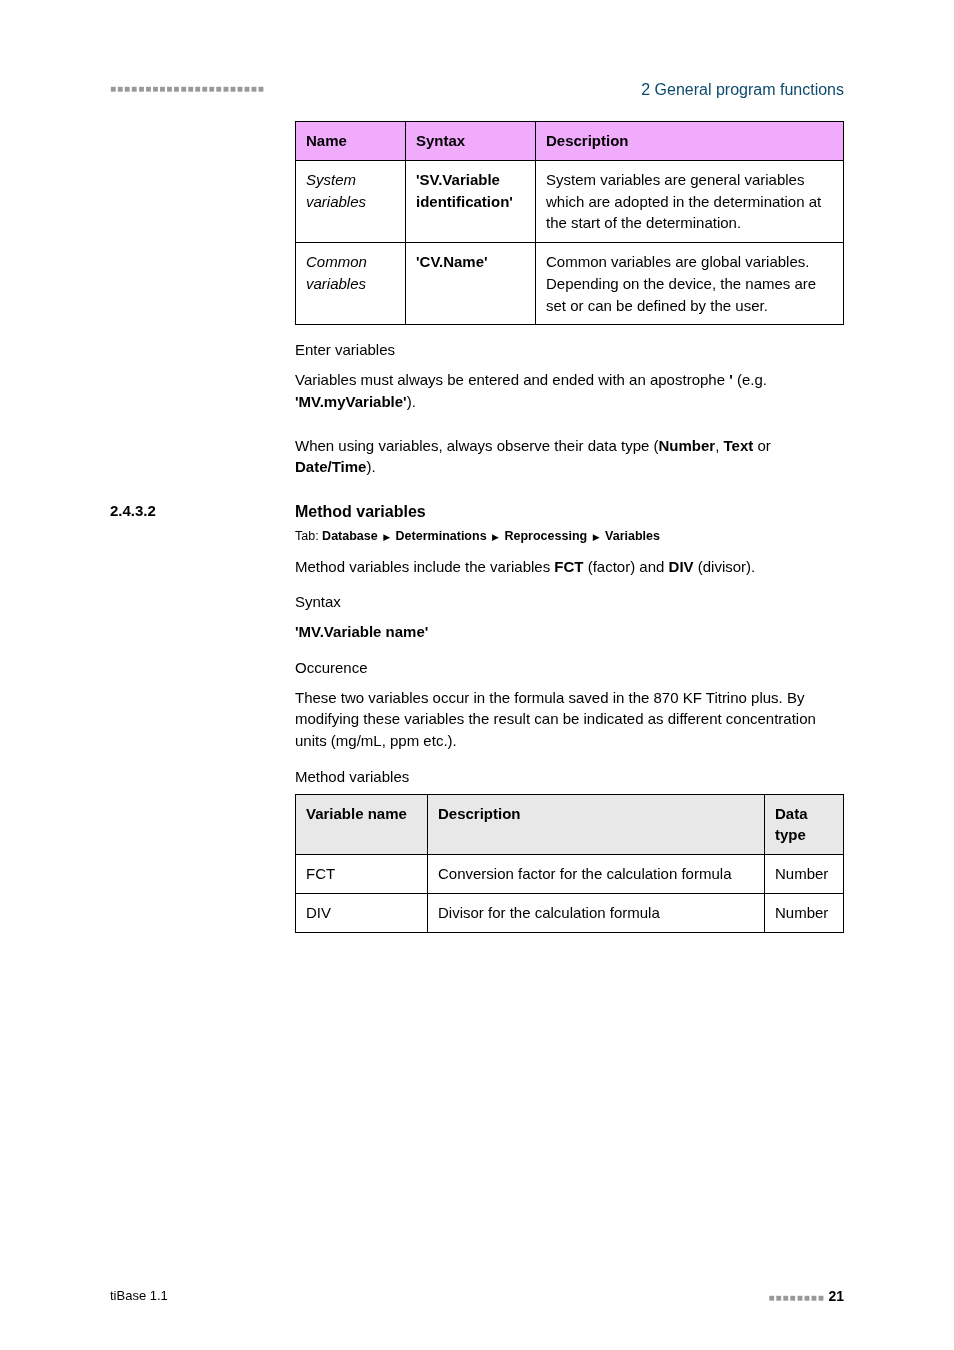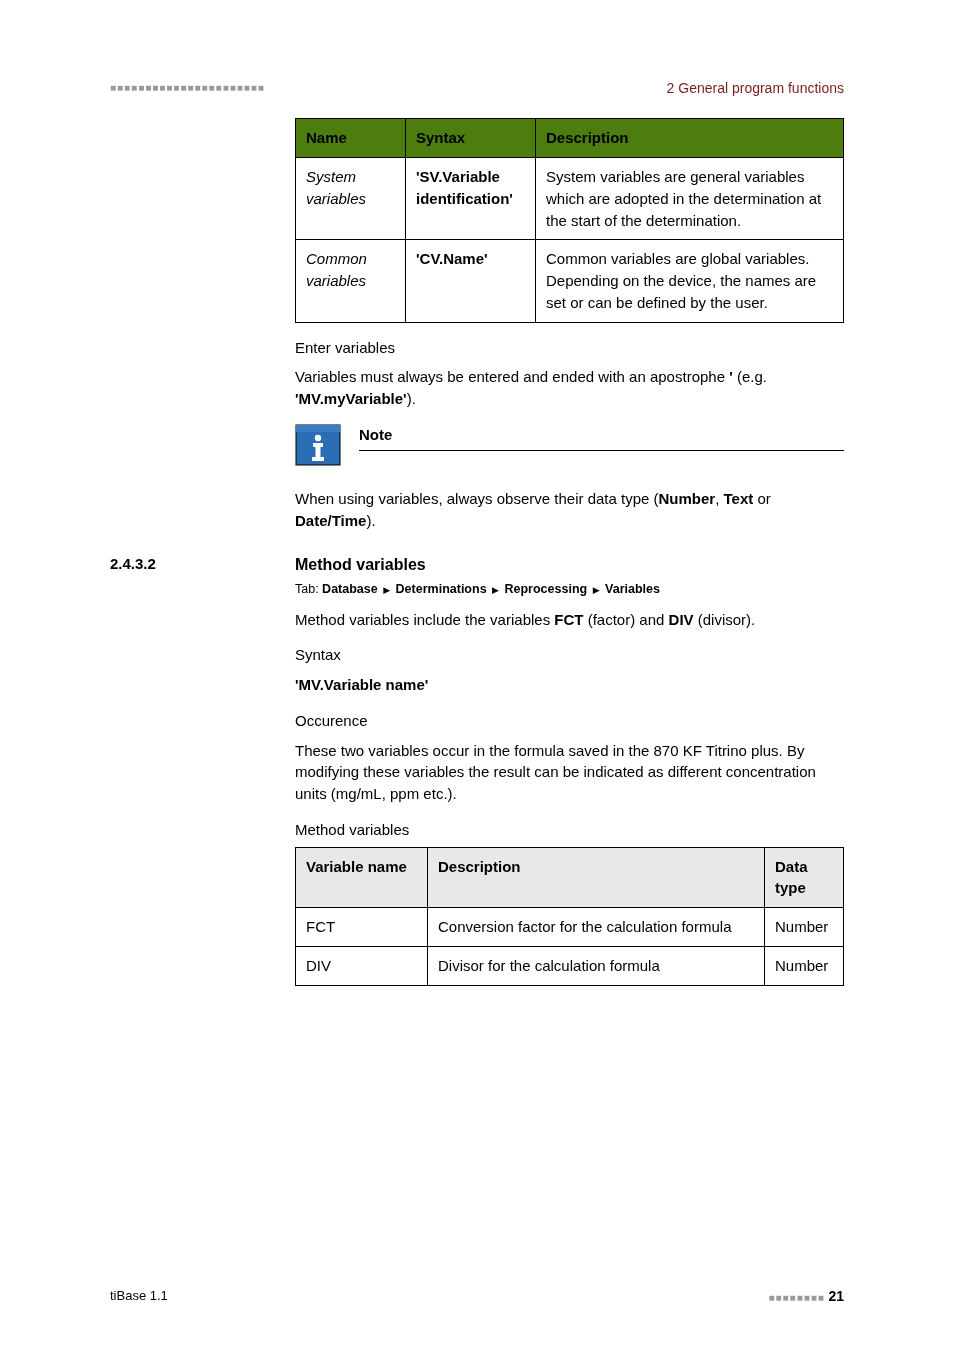--- a/index.html
+++ b/index.html
@@ -18,21 +18,21 @@
     position: relative;
   }
   .top-row {
     display: flex;
     justify-content: space-between;
     align-items: center;
     margin-bottom: 20px;
   }
   .dots-long { letter-spacing: 1px; color: #999; font-size: 10px; }
   .dots-short { letter-spacing: 1px; color: #999; font-size: 10px; }
-  .hdr-right { font-size: 14px; color: #7f1d1d; }
+  .hdr-right { font-size: 16px; color: #0c4a6e; }
   .content { margin-left: 185px; }
   .tab-line { font-size: 12.5px; margin: 2px 0 10px 0; }
   .tab-line .tab-label { font-weight: normal; }
   .tab-line b { font-weight: bold; }
   .tri { font-size: 9px; vertical-align: middle; padding: 0 2px; }
   p { margin: 8px 0; }
   .sub-heading { font-weight: normal; margin: 14px 0 4px 0; font-size: 15px; }
   table.data {
     border-collapse: collapse;
     width: 100%;
@@ -40,21 +40,21 @@
   }
   table.data th, table.data td {
     border: 1px solid #000;
     padding: 8px 10px;
     vertical-align: top;
     text-align: left;
     font-size: 15px;
   }
   table.data th {
     font-weight: bold;
-    background: #4d7c0f;
+    background: #f0abfc;
   }
   table.data th.shaded { background: #e8e8e8; }
   .italic { font-style: italic; }
   .note-block {
     margin: 14px 0 18px 0;
   }
   .note-head {
     display: flex;
     align-items: flex-start;
     gap: 18px;
@@ -137,34 +137,20 @@
       </tr>
     </tbody>
       </table>
 
     <div class="sub-heading">Enter variables</div>
     <p>
       <span>Variables must always be entered and ended with an apostrophe </span><b>'</b><span> (e.g. </span><b>'MV.myVariable'</b><span>).</span>
     </p>
 
     <div class="note-block">
-      <div class="note-head">
-        <svg class="note-icon" viewBox="0 0 46 42">
-          <rect x="1" y="1" width="44" height="40" fill="#2a6db5" stroke="#000" stroke-width="1"></rect>
-          <rect x="1" y="1" width="44" height="7" fill="#3a7dc5"></rect>
-          <circle cx="23" cy="14" r="3.2" fill="#fff"></circle>
-          <rect x="18" y="19" width="10" height="4" fill="#fff"></rect>
-          <rect x="20.5" y="19" width="5" height="16" fill="#fff"></rect>
-          <rect x="17" y="33" width="12" height="4" fill="#fff"></rect>
-        </svg>
-        <div class="note-title-wrap">
-          <div class="note-title">Note</div>
-          <hr class="note-rule">
-        </div>
-      </div>
       <div class="note-body">
         <span>When using variables, always observe their data type (</span><b>Number</b><span>, </span><b>Text</b><span> or </span><b>Date/Time</b><span>).</span>
       </div>
     </div>
 
   </div>
 
   <div class="section-row">
     <div class="sec-num-col">2.4.3.2</div>
     <div class="sec-title-col">Method variables</div>

